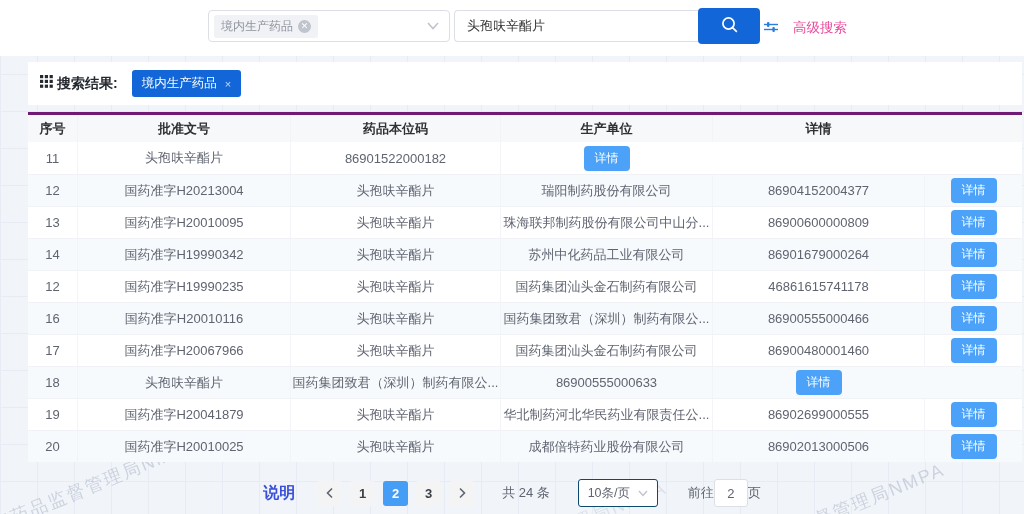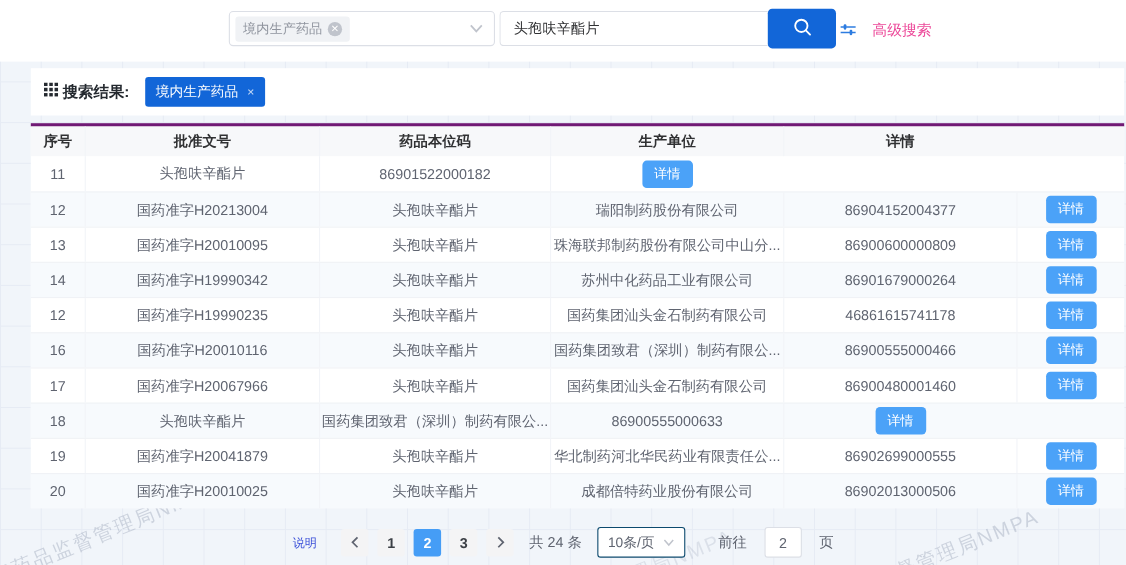--- a/index.html
+++ b/index.html
@@ -84,36 +84,36 @@
     font-size:12px; padding:4px 11px; cursor:pointer;
     font-family:"Liberation Sans","DejaVu Sans",sans-serif;
   }
 
   
   .pager{
     position:absolute; left:0; top:479px; width:1024px; z-index:2;
     display:flex; align-items:center; justify-content:center; gap:8px;
     font-size:13px; color:#5f6470;
   }
-  .note-link{ color:#3a4fd8; font-size:11px; font-weight:normal; margin-right:14px; cursor:pointer; }
+  .note-link{ color:#3a4fd8; font-size:16px; font-weight:bold; margin-right:14px; cursor:pointer; }
   .pg-btn{
     min-width:25px; height:25px; border:none; border-radius:3px;
     background:#f4f4f5; color:#3b3f45; font-size:13px; font-weight:bold;
     display:flex; align-items:center; justify-content:center; cursor:pointer;
     font-family:"Liberation Sans","DejaVu Sans",sans-serif;
   }
   .pg-btn.active{ background:#459df6; color:#fff; }
   .pager-pages{ display:flex; gap:8px; }
-  .total{ margin:0 6px; }
+  .total{ margin:0 20px; }
   .size-select{
     width:80px; height:28px; border:1px solid #0c4a6e; border-radius:3px; background:#fff;
     display:flex; align-items:center; justify-content:center; gap:8px;
     font-size:12.5px; color:#5f6470; cursor:pointer;
   }
-  .goto{ display:flex; align-items:center; gap:16px; margin-left:22px; }
+  .goto{ display:flex; align-items:center; gap:0; margin-left:22px; }
   .goto-input{
     width:34px; height:28px; border:1px solid #dcdfe6; border-radius:3px;
     text-align:center; font-size:13px; color:#5f6470; outline:none;
     font-family:"Liberation Sans","DejaVu Sans",sans-serif;
   }
   .chev{ display:block; }
 </style>
 </head>
 <body>
 

